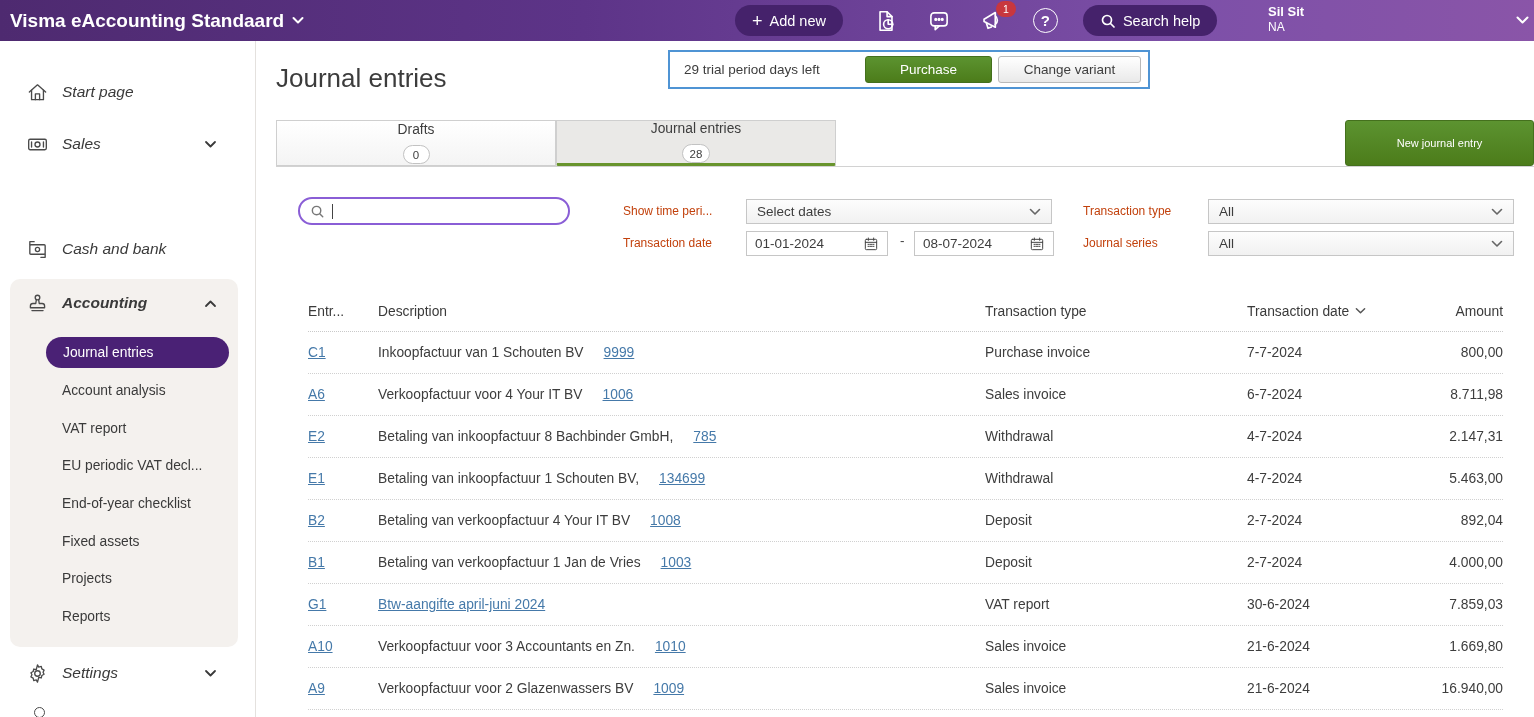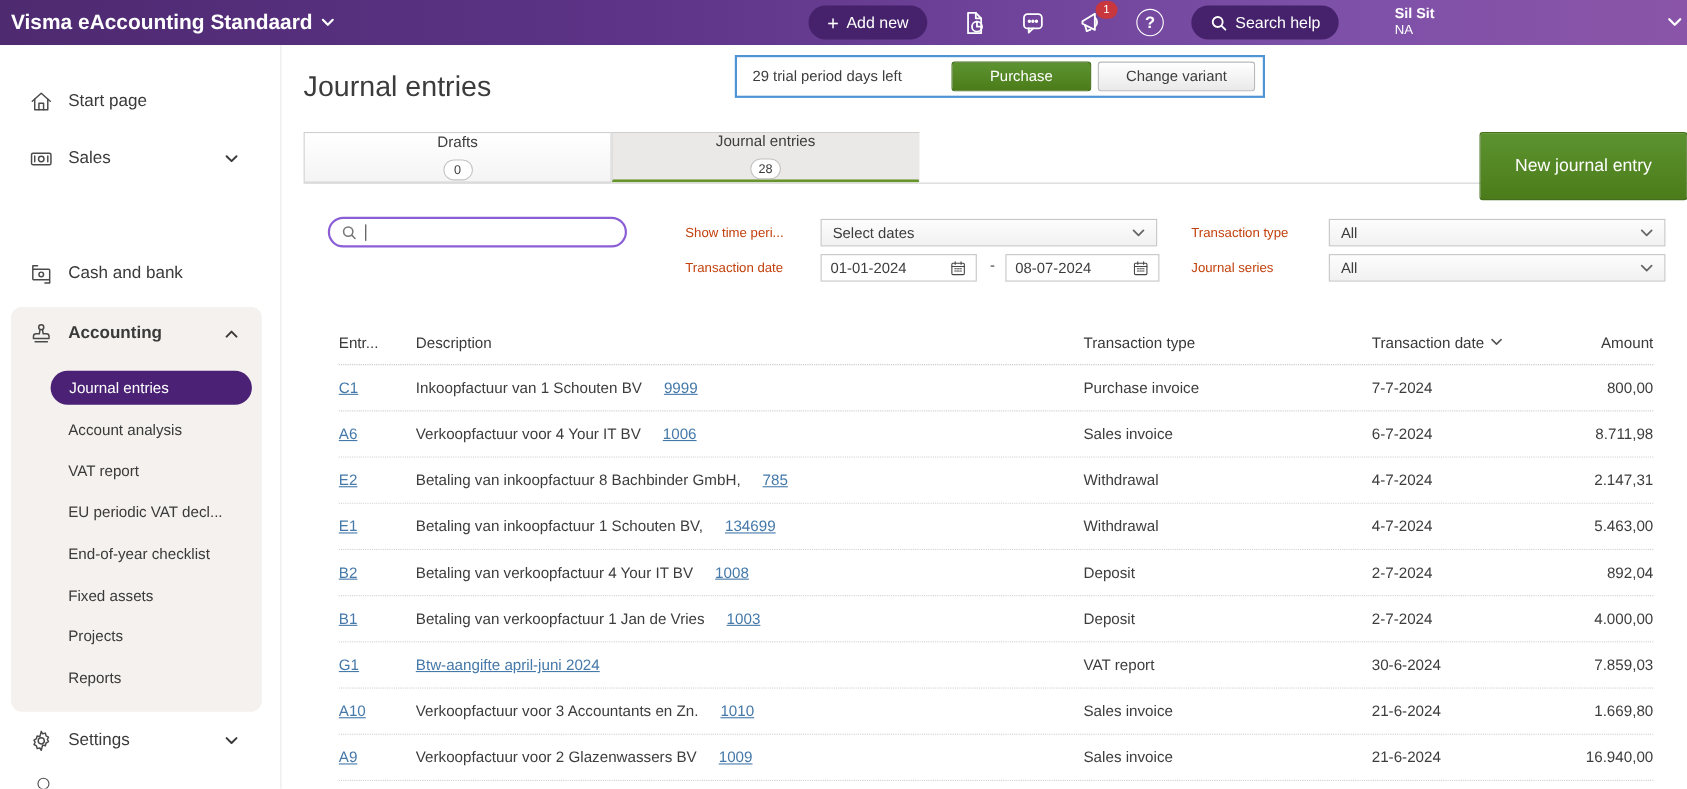--- a/index.html
+++ b/index.html
@@ -31,21 +31,21 @@
   .user-name { font-size: 13px; font-weight: bold; }
   .user-org { font-size: 12px; }
   .hdr-chev { position: absolute; right: 5px; top: 15px; cursor: pointer; }
   .hdr-chev svg { stroke: #fff; fill: none; stroke-width: 2; stroke-linecap: round; stroke-linejoin: round; }
 
   
   .sidebar { position: absolute; top: 41px; left: 0; width: 256px; height: 676px; background: #fff; border-right: 1px solid #e4e1de; overflow: hidden; }
   .side-item { position: absolute; left: 0; width: 256px; height: 26px; display: flex; align-items: center; cursor: pointer; font-size: 15.5px; color: #3a3a3a; }
   .side-item .s-icon { position: absolute; left: 26px; width: 23px; height: 23px; }
   .side-item .s-icon svg { stroke: #4a4a4a; fill: none; stroke-width: 1.4; stroke-linecap: round; stroke-linejoin: round; }
-  .side-item .s-label { position: absolute; left: 62px; }
+  .side-item .s-label { position: absolute; left: 62px; font-style: italic; }
   .side-item .s-chev { position: absolute; left: 204px; }
   .side-item .s-chev svg { stroke: #3a3a3a; fill: none; stroke-width: 1.8; stroke-linecap: round; stroke-linejoin: round; }
   .accounting-box { position: absolute; left: 10px; top: 238px; width: 228px; height: 368px; background: #f4f1ee; border-radius: 10px; }
   .side-item.bold .s-label { font-weight: bold; }
   .sub-item { position: absolute; left: 62px; font-size: 13.8px; color: #3a3a3a; cursor: pointer; height: 22px; display: flex; align-items: center; }
   .selected-pill {
     position: absolute; left: 46px; top: 296px; width: 183px; height: 31px; background: #4a2175;
     border-radius: 16px; color: #fff; font-size: 13.8px; display: flex; align-items: center; padding-left: 17px; cursor: pointer;
   }
   .partial-person { position: absolute; left: 34px; top: 666px; width: 11px; height: 11px; border: 1.5px solid #4a4a4a; border-radius: 50%; }
@@ -68,21 +68,21 @@
     color: #3d3d3d; font-size: 13.5px; width: 143px; height: 27px; display: flex; align-items: center; justify-content: center; cursor: pointer;
   }
 
   .page-title { position: absolute; left: 20px; top: 22px; font-size: 26px; color: #3c3c3c; font-weight: normal; }
 
   .tabs-row { position: absolute; left: 20px; top: 79px; right: 0; height: 47px; border-bottom: 1px solid #d2d2d2; }
   .tab { position: absolute; top: 0; width: 280px; height: 46px; display: flex; align-items: center; justify-content: center; gap: 8px; font-size: 13.8px; cursor: pointer; flex-direction: column; }
   .tab-inactive { left: 0; background: linear-gradient(#ffffff, #f4f4f4); border: 1px solid #cfcfcf; }
   .tab-active { left: 280px; background: #eae9e7; border: 1px solid #cfcfcf; border-bottom: 3px solid #68942d; border-radius: 0 0 2px 2px; }
   .tab-badge { background: #fff; border: 1px solid #c2c2c2; border-radius: 10px; min-width: 27px; height: 19px; font-size: 11.5px; display: flex; align-items: center; justify-content: center; padding: 0 7px; }
-  .btn-new-entry { position: absolute; right: 0; top: 79px; width: 189px; height: 62px; font-size: 16px; border-radius: 3px; }
+  .btn-new-entry { position: absolute; right: 0; top: 79px; width: 189px; height: 46px; font-size: 11px; border-radius: 3px; }
 
   
   .search-pill {
     position: absolute; left: 42px; top: 156px; width: 272px; height: 28px; border: 2px solid #8a5ed6;
     border-radius: 14px; display: flex; align-items: center; padding-left: 10px; gap: 7px; background: #fff;
   }
   .search-pill svg { stroke: #777; fill: none; stroke-width: 1.5; stroke-linecap: round; }
   .search-pill input { border: none; outline: none; flex: 1; height: 20px; font-size: 13.5px; font-family: inherit; background: transparent; }
   .caret-line { width: 1px; height: 15px; background: #444; }
 

